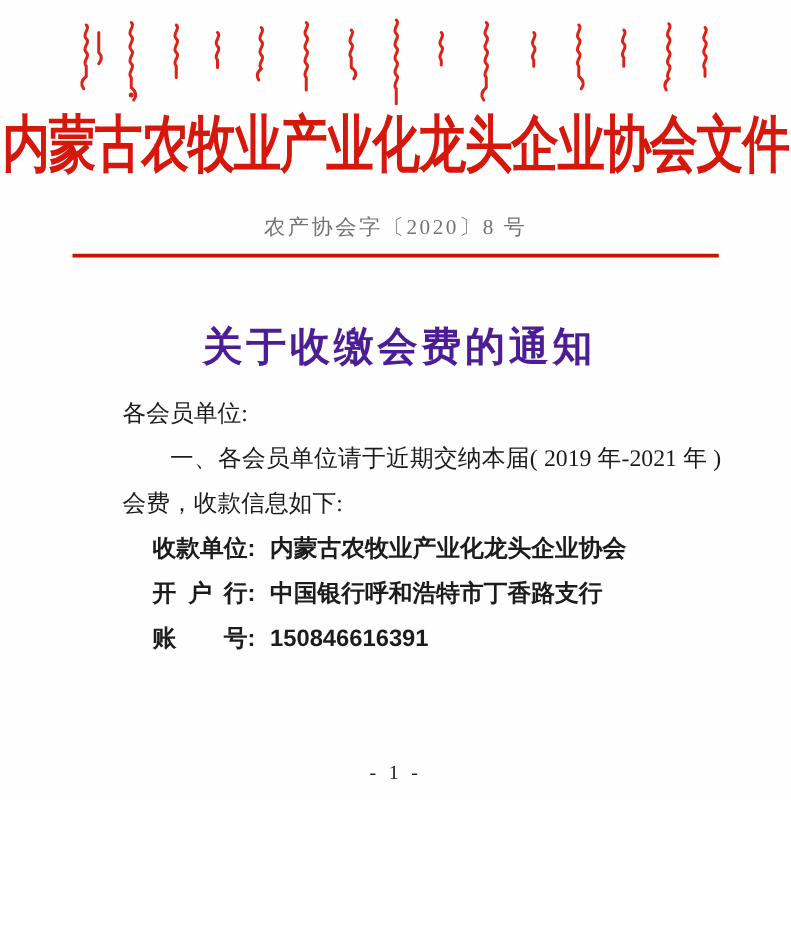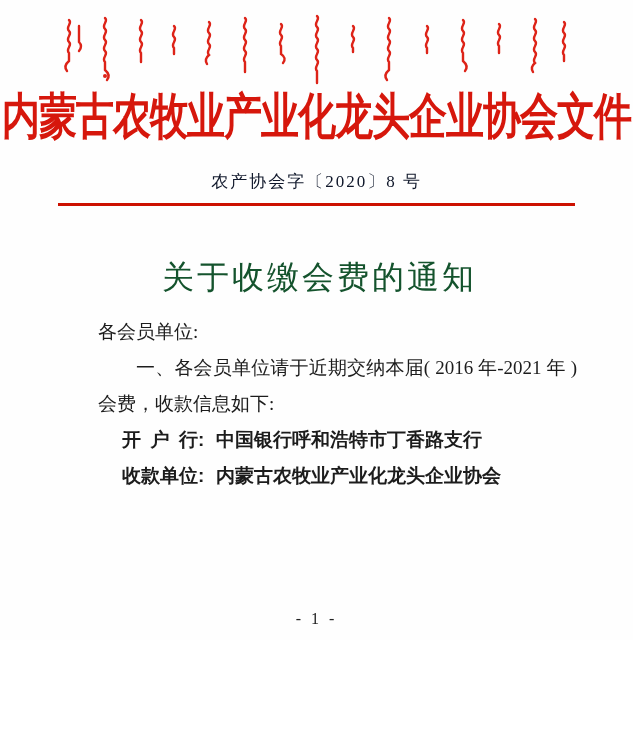--- a/index.html
+++ b/index.html
@@ -26,34 +26,34 @@
     line-height: 56px;
     white-space: nowrap;
     transform: scaleY(1.3);
     transform-origin: center;
     font-family: "Liberation Serif", "DejaVu Serif", serif;
   }
   .doc-number {
     margin-top: 26px;
     font-size: 17px;
     letter-spacing: 2px;
-    color: #0f172a;
+    color: #737373;
   }
   .red-line {
     margin: 10px auto 0;
     width: 517px; height: 3px;
     background: #cc1100;
   }
   .notice-title {
     margin: 50px 0 0;
     text-align: center;
     font-size: 32px;
-    font-weight: 400;
+    font-weight: 700;
     letter-spacing: 3px;
-    color: #14532d;
+    color: #4c1d95;
   }
   main { padding: 0 56px 0 62px; }
   .body-text {
     margin-top: 14px;
     font-size: 19px;
     line-height: 36px;
     text-align: justify;
     margin-left: 36px;
   }
   .body-text p { margin: 0; }
@@ -106,26 +106,27 @@
     <div class="red-line"></div>
   </header>
 
   <main>
     <h2 class="notice-title">关于收缴会费的通知</h2>
 
     <div class="body-text">
       <p class="salutation">各会员单位:</p>
 
 
-      <p class="para">一、各会员单位请于近期交纳本届( 2016 年-2021 年 )会费，收款信息如下:</p>
+      <p class="para">一、各会员单位请于近期交纳本届( 2019 年-2021 年 )会费，收款信息如下:</p>
+
+      <p class="bold-line"><span class="bold-label">收款单位:</span><span>内蒙古农牧业产业化龙头企业协会</span></p>
 
       <p class="bold-line"><span class="bold-label">开 户 行:</span><span>中国银行呼和浩特市丁香路支行</span></p>
 
-      <p class="bold-line"><span class="bold-label">收款单位:</span><span>内蒙古农牧业产业化龙头企业协会</span></p>
-
+      <p class="bold-line"><span class="bold-label">账  号:</span><span>150846616391</span></p>
     </div>
   </main>
 
   <footer>
     <span>- 1 -</span>
   </footer>
 
 </div>
 
 </body></html>

